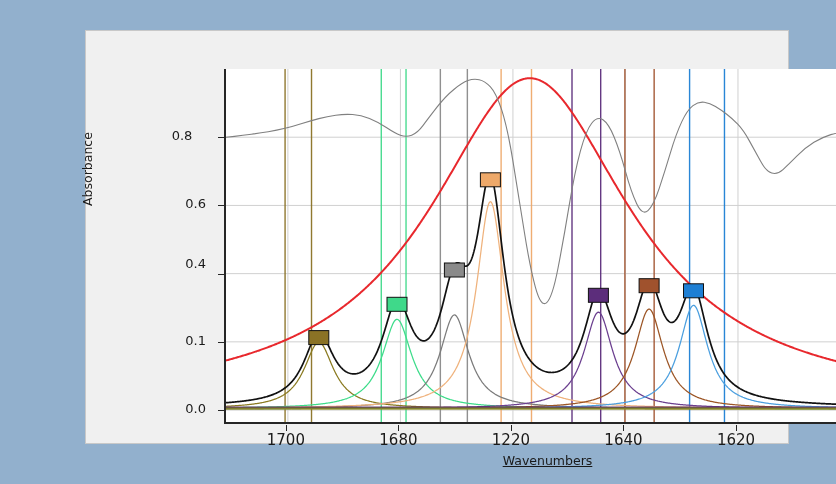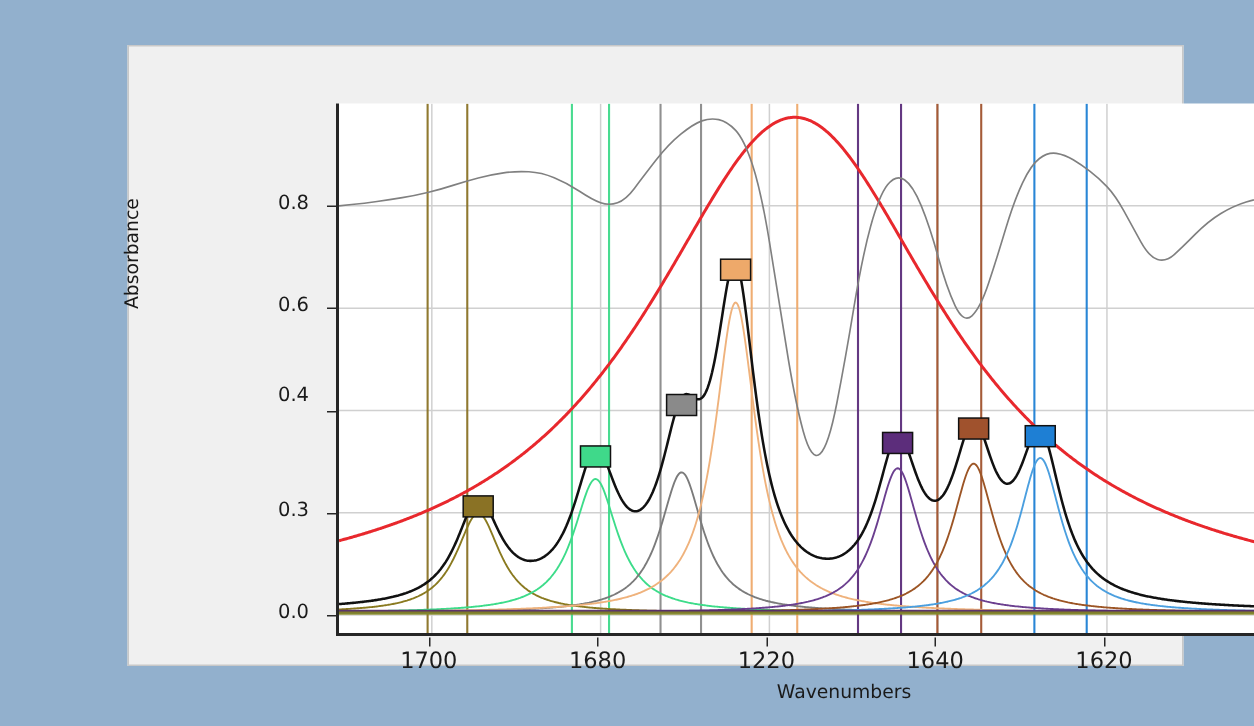--- a/index.html
+++ b/index.html
@@ -68,42 +68,43 @@
     color:#1a1a1a;
     transform:rotate(-90deg);
     transform-origin:left top;
     white-space:nowrap;
   }
   .xlabel{
     position:absolute;
     font-size:12.5px;
     color:#1a1a1a;
     white-space:nowrap;
-    text-align:right;
+    text-align:center;
+    text-decoration:underline;
   }
 </style>
 </head>
 <body>
 
 <div id="root">
 
   <div class="panel">
 
     <div class="ylabel">Absorbance</div>
 
     <div id="yticks">
         <div class="ytick" style="left: 72px; top: 370.063px;">0.0</div>
         <div class="ytick-mark" style="left: 132px; top: 379.063px;"></div>
-        <div class="ytick" style="left: 72px; top: 301.85px;">0.3</div>
+        <div class="ytick" style="left: 72px; top: 301.85px;">0.1</div>
         <div class="ytick-mark" style="left: 132px; top: 310.85px;"></div>
         <div class="ytick" style="left: 72px; top: 225px;">0.4</div>
         <div class="ytick-mark" style="left: 132px; top: 242.638px;"></div>
         <div class="ytick" style="left: 72px; top: 165.425px;">0.6</div>
         <div class="ytick-mark" style="left: 132px; top: 174.425px;"></div>
-        <div class="ytick" style="left: 72px; top: 97.2126px;">0.8</div>
+        <div class="ytick" style="left: 72px; top: 97.2126px; text-align: center;">0.8</div>
         <div class="ytick-mark" style="left: 132px; top: 106.213px;"></div>
       </div>
 
     <div id="xticks">
         <div class="xtick" style="left: 171.887px; top: 400px;">1700</div>
         <div class="xtick-mark" style="left: 199.887px; top: 394px;"></div>
         <div class="xtick" style="left: 284.409px; top: 400px;">1680</div>
         <div class="xtick-mark" style="left: 312.409px; top: 394px;"></div>
         <div class="xtick" style="left: 396.93px; top: 400px;">1220</div>
         <div class="xtick-mark" style="left: 424.93px; top: 394px;"></div>

